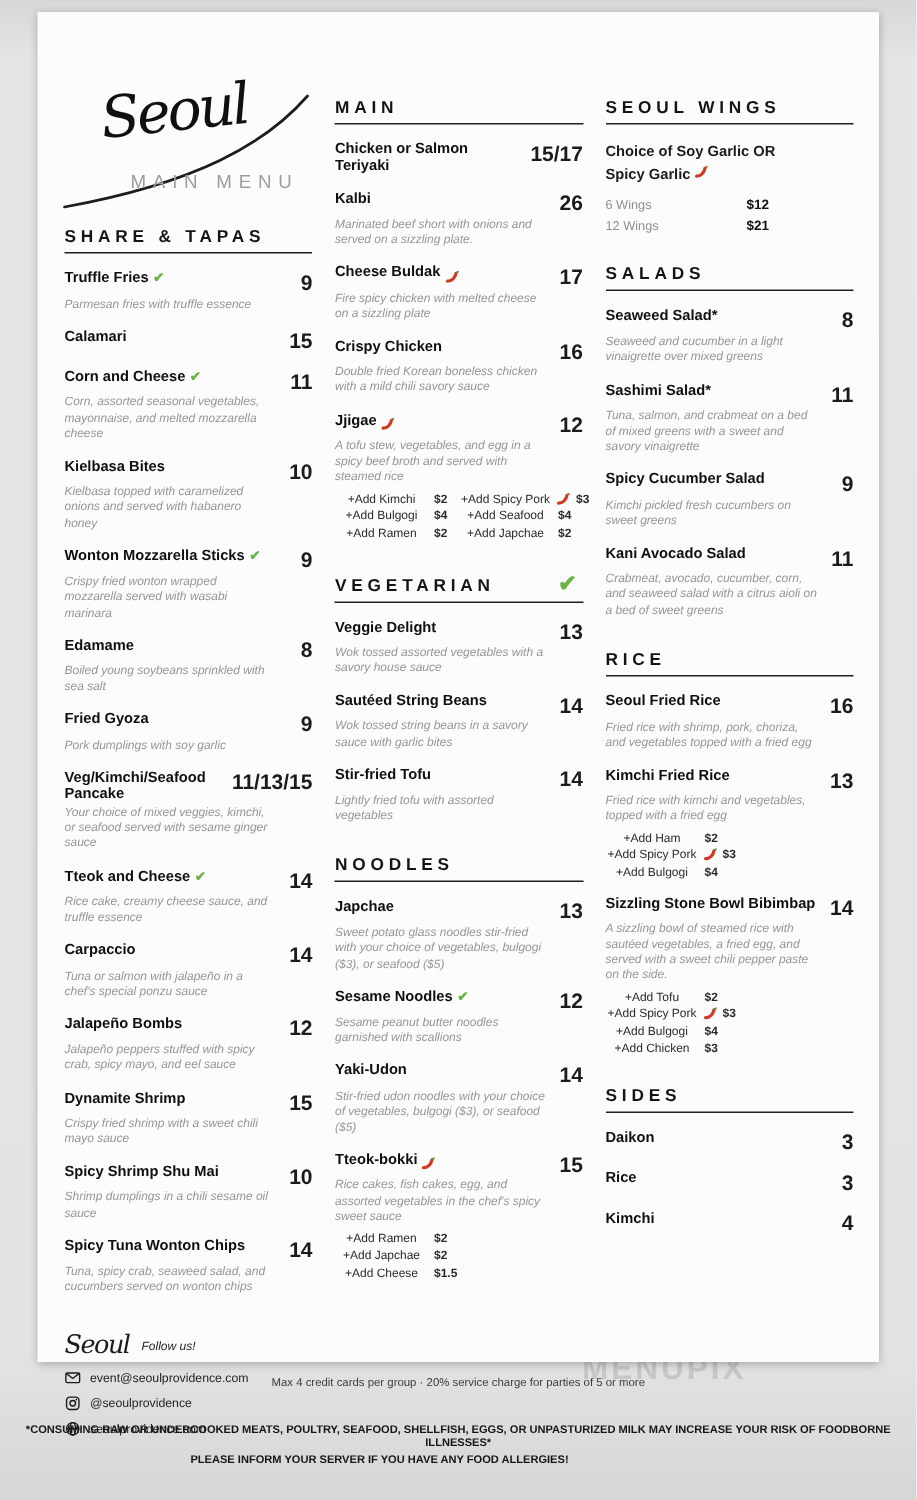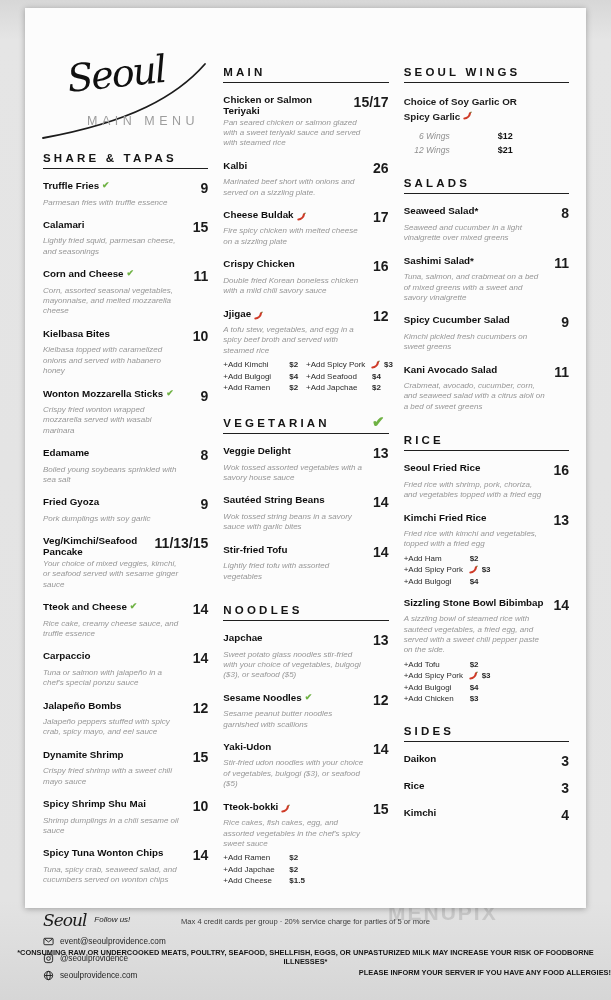--- a/index.html
+++ b/index.html
@@ -47,51 +47,51 @@
   .item-top { display: flex; align-items: flex-start; }
   .item-name { font-size: 9.8px; font-weight: bold; color: #0f0f0f; }
   .item-price { margin-left: auto; padding-left: 6px; font-size: 14px; font-weight: bold; white-space: nowrap; }
   .item-desc { font-size: 8px; line-height: 1.3; font-style: italic; color: #969696; margin-top: 1.5px; padding-right: 24px; }
 
   .check { color: #6fb244; font-size: 9px; font-weight: bold; margin-left: 3px; }
   .check.big { font-size: 15px; margin-right: 4px; line-height: 1; }
   .chili { width: 9px; height: 9px; margin-left: 3px; flex: 0 0 auto; align-self: center; }
 
   
-  .addons { margin-top: 4px; }
+  .addons { margin-top: 4px; text-align: center; }
   .addon-row { display: flex; margin-top: 2.5px; font-size: 8px; color: #2a2a2a; }
   .addon-row.two .addon-cell { flex: 0 0 50%; }
   .addon-cell { display: flex; align-items: center; }
   .addon-label { display: inline-block; min-width: 62px; }
   .addon-price { font-weight: bold; margin-left: 4px; }
 
   
   .wings-choice { font-size: 9.8px; font-weight: bold; line-height: 1.55; margin-bottom: 7px; }
   .wing-opt { display: flex; align-items: baseline; margin-top: 4px; }
-  .wing-label { color: #8f8f8f; font-style: italic; font-size: 8.5px; min-width: 46px; text-align: right; }
+  .wing-label { color: #8f8f8f; font-size: 8.5px; min-width: 46px; }
   .wing-price { font-weight: bold; font-size: 9px; color: #111; padding-left: 48px; }
 
   
   .contact { margin-top: 24px; }
   .contact-head { display: flex; align-items: center; gap: 8px; }
   .contact-script { font-family: "DejaVu Serif", serif; font-style: italic; font-size: 17px; letter-spacing: -1px; }
   .contact-follow { font-size: 8px; font-style: italic; color: #222; }
   .c-row { display: flex; align-items: center; gap: 6px; margin-top: 6px; font-size: 8.2px; color: #1f1f1f; }
   .c-icon { width: 11px; height: 11px; display: inline-flex; }
   .c-icon svg { width: 11px; height: 11px; stroke: #1a1a1a; fill: none; stroke-width: 2; }
 
   
   .watermark {
     position: absolute; left: 388px; top: 901px;
     font-size: 21px; font-weight: bold; letter-spacing: 2px;
     color: #c7c7c7; z-index: 0;
   }
   .credit-note { position: absolute; left: 0; top: 917px; width: 611px; text-align: center; font-size: 7.6px; color: #3c3c3c; z-index: 1; }
   .disclaimer { position: absolute; left: 0; top: 948px; width: 611px; text-align: center; font-size: 7.4px; font-weight: bold; color: #161616; z-index: 1; }
-  .allergy { position: absolute; left: 0; top: 968px; width: 611px; text-align: right; font-size: 7.4px; font-weight: bold; color: #161616; z-index: 1; }
+  .allergy { position: absolute; left: 0; top: 968px; width: 506px; text-align: center; font-size: 7.4px; font-weight: bold; color: #161616; z-index: 1; }
 </style>
 </head>
 <body>
 
 <div class="canvas">
 
   <div class="watermark">MENUPIX</div>
 
   <div class="page">
     <div class="page-inner">
@@ -116,21 +116,20 @@
                 <span class="check">✔</span>
                 <span class="item-price">9</span>
               </div>
               <div class="item-desc">Parmesan fries with truffle essence</div>
             </div>
             <div class="item">
               <div class="item-top">
                 <span class="item-name">Calamari</span>
                 <span class="item-price">15</span>
               </div>
-              <div class="item-desc">Lightly fried squid, parmesan cheese, and seasonings</div>
             </div>
             <div class="item">
               <div class="item-top">
                 <span class="item-name">Corn and Cheese</span>
                 <span class="check">✔</span>
                 <span class="item-price">11</span>
               </div>
               <div class="item-desc">Corn, assorted seasonal vegetables, mayonnaise, and melted mozzarella cheese</div>
             </div>
             <div class="item">
@@ -255,21 +254,20 @@
         <section class="menu-section first">
             <div class="sec-head">
               <span class="sec-title">MAIN</span>
             </div>
             <div class="sec-rule"></div>
             <div class="item">
               <div class="item-top">
                 <span class="item-name">Chicken or Salmon Teriyaki</span>
                 <span class="item-price">15/17</span>
               </div>
-              <div class="item-desc">Pan seared chicken or salmon glazed with a sweet teriyaki sauce and served with steamed rice</div>
             </div>
             <div class="item">
               <div class="item-top">
                 <span class="item-name">Kalbi</span>
                 <span class="item-price">26</span>
               </div>
               <div class="item-desc">Marinated beef short with onions and served on a sizzling plate.</div>
             </div>
             <div class="item">
               <div class="item-top">

